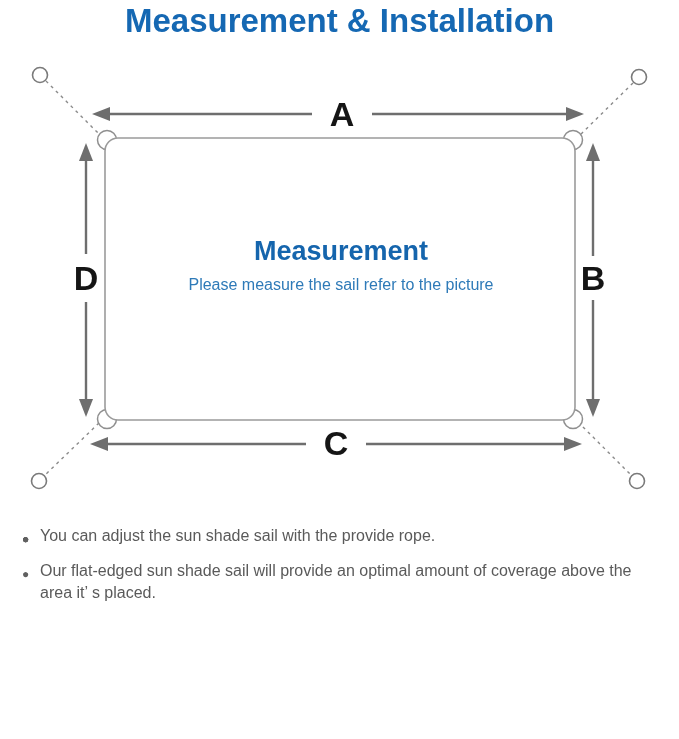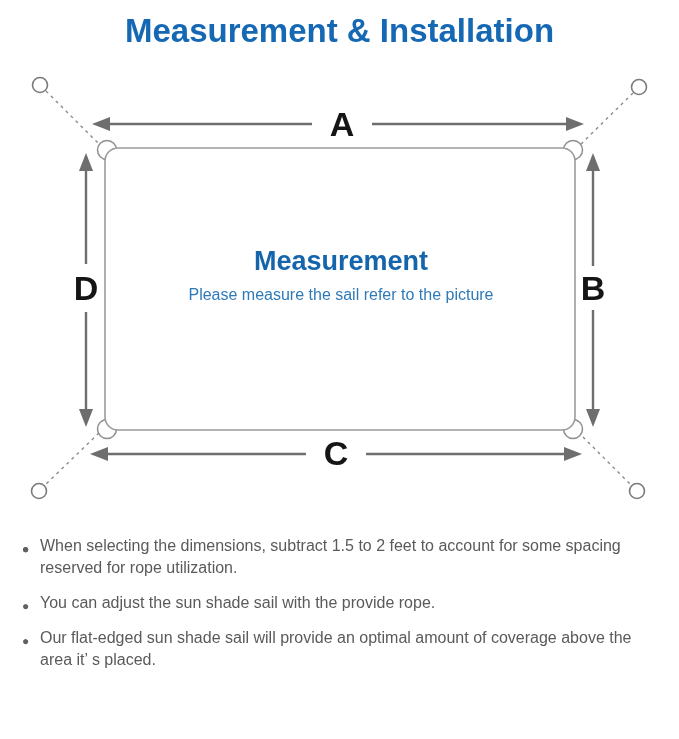--- a/index.html
+++ b/index.html
@@ -1,21 +1,21 @@
 <!DOCTYPE html>
 <html><head>
 <meta charset="utf-8">
 <style>
   html,body{margin:0;padding:0;background:#ffffff;}
   body{
     width:679px;height:739px;overflow:hidden;position:relative;
     font-family:"Liberation Sans", sans-serif;
   }
   .page-title{
-    margin:0;padding-top:10px;height:44px;line-height:42px;
+    margin:0;padding-top:0;height:44px;line-height:42px;
     text-align:center;font-size:33px;font-weight:700;color:#1568b3;
     letter-spacing:0px;
   }
   .diagram-wrap{width:679px;height:468px;position:relative;}
   svg{display:block;}
   .notes{
     list-style:none;margin:9px 0 0 0;padding:0 0 0 22px;
     color:#5a5a5a;font-size:16px;line-height:22px;
   }
   .notes li{
@@ -94,21 +94,20 @@
 
 <ul class="notes">
   <li>
     <span class="bullet">●</span>
   </li>
   <li>
     <span class="bullet">●</span>
   </li>
   <li class="wrap3">
     <span class="bullet">●</span>
-    <span>When selecting the dimensions, subtract 1.5 to 2 feet to account for some spacing reserved for rope utilization.</span>
   </li>
   <li>
     <span class="bullet">●</span>
     <span>You can adjust the sun shade sail with the provide rope.</span>
   </li>
   <li class="wrap5">
     <span class="bullet">●</span>
     <span>Our flat-edged sun shade sail will provide an optimal amount of coverage above the area it’ s placed.</span>
   </li>
 </ul>

